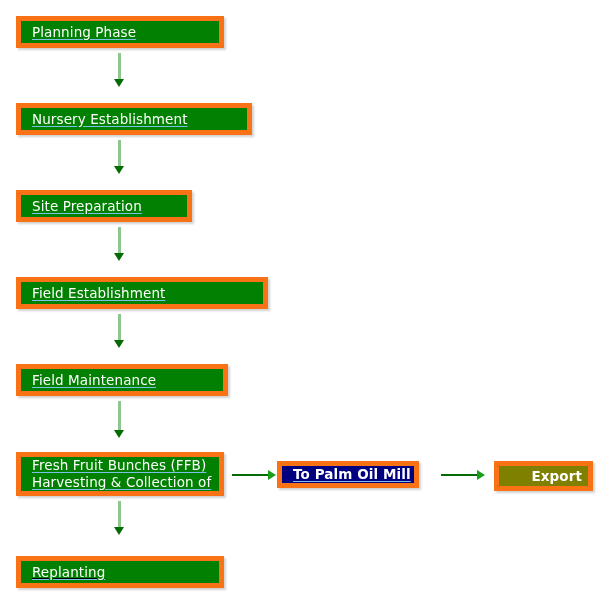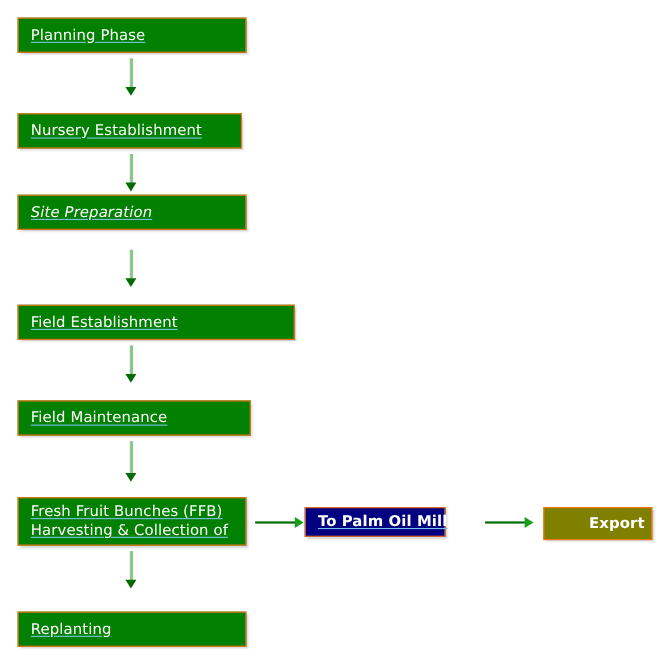--- a/index.html
+++ b/index.html
@@ -20,21 +20,21 @@
     left: 0;
     top: 0;
     width: 606px;
     height: 600px;
   }
 
   
   .node {
     position: absolute;
     box-sizing: border-box;
-    border: 1px solid #f97316;
+    border: 5px solid #f97316;
     box-shadow: 2px 2px 2px rgba(0,0,0,0.18);
     display: flex;
     flex-direction: column;
     justify-content: center;
     padding-left: 11px;
     padding-right: 6px;
   }
 
   .node-green {
     background: #018001;
@@ -106,28 +106,28 @@
 
 <div id="flowchart">
 
   <div class="node node-green" style="left:16px; top:16px; width:208px; height:32px;">
     <span class="node-label">Planning Phase</span>
   </div>
 
   <div class="arrow-v" style="left:118px; top:53px; height:27px;"></div>
   <div class="arrow-v-head" style="left:114px; top:79px;"></div>
 
-  <div class="node node-green" style="left:16px; top:103px; width:204px; height:32px;">
+  <div class="node node-green" style="left:16px; top:103px; width:236px; height:32px;">
     <span class="node-label">Nursery Establishment</span>
   </div>
 
   <div class="arrow-v" style="left:118px; top:140px; height:27px;"></div>
   <div class="arrow-v-head" style="left:114px; top:166px;"></div>
 
-  <div class="node node-green" style="left:16px; top:177px; width:208px; height:32px;font-style:italic;">
+  <div class="node node-green" style="left:16px; top:190px; width:176px; height:32px;">
     <span class="node-label">Site Preparation</span>
   </div>
 
   <div class="arrow-v" style="left:118px; top:227px; height:27px;"></div>
   <div class="arrow-v-head" style="left:114px; top:253px;"></div>
 
   <div class="node node-green" style="left:16px; top:277px; width:252px; height:32px;">
     <span class="node-label">Field Establishment</span>
   </div>
 
@@ -142,28 +142,28 @@
   <div class="arrow-v-head" style="left:114px; top:430px;"></div>
 
   <div class="node node-green node-multiline" style="left:16px; top:452px; width:208px; height:44px;">
     <span class="node-label">Fresh Fruit Bunches (FFB)</span>
     <span class="node-label">Harvesting &amp; Collection of</span>
   </div>
 
   <div class="arrow-v" style="left:118px; top:501px; height:27px;"></div>
   <div class="arrow-v-head" style="left:114px; top:527px;"></div>
 
-  <div class="node node-green" style="left:16px; top:556px; width:208px; height:32px;">
+  <div class="node node-green" style="left:16px; top:556px; width:208px; height:32px;text-decoration:underline;">
     <span class="node-label">Replanting</span>
   </div>
 
   <div class="arrow-h" style="left:232px; top:474px; width:38px;"></div>
   <div class="arrow-h-head" style="left:268px; top:470px;"></div>
 
-  <div class="node node-blue" style="left:277px; top:461px; width:128px; height:27px;text-align:center;">
+  <div class="node node-blue" style="left:277px; top:461px; width:142px; height:27px;text-align:center;">
     <span class="node-label">To Palm Oil Mill</span>
   </div>
 
   <div class="arrow-h" style="left:441px; top:474px; width:38px;"></div>
   <div class="arrow-h-head" style="left:477px; top:470px;"></div>
 
   <div class="node node-olive" style="left:494px; top:461px; width:99px; height:30px;">
     <span class="node-label">Export</span>
   </div>
 

